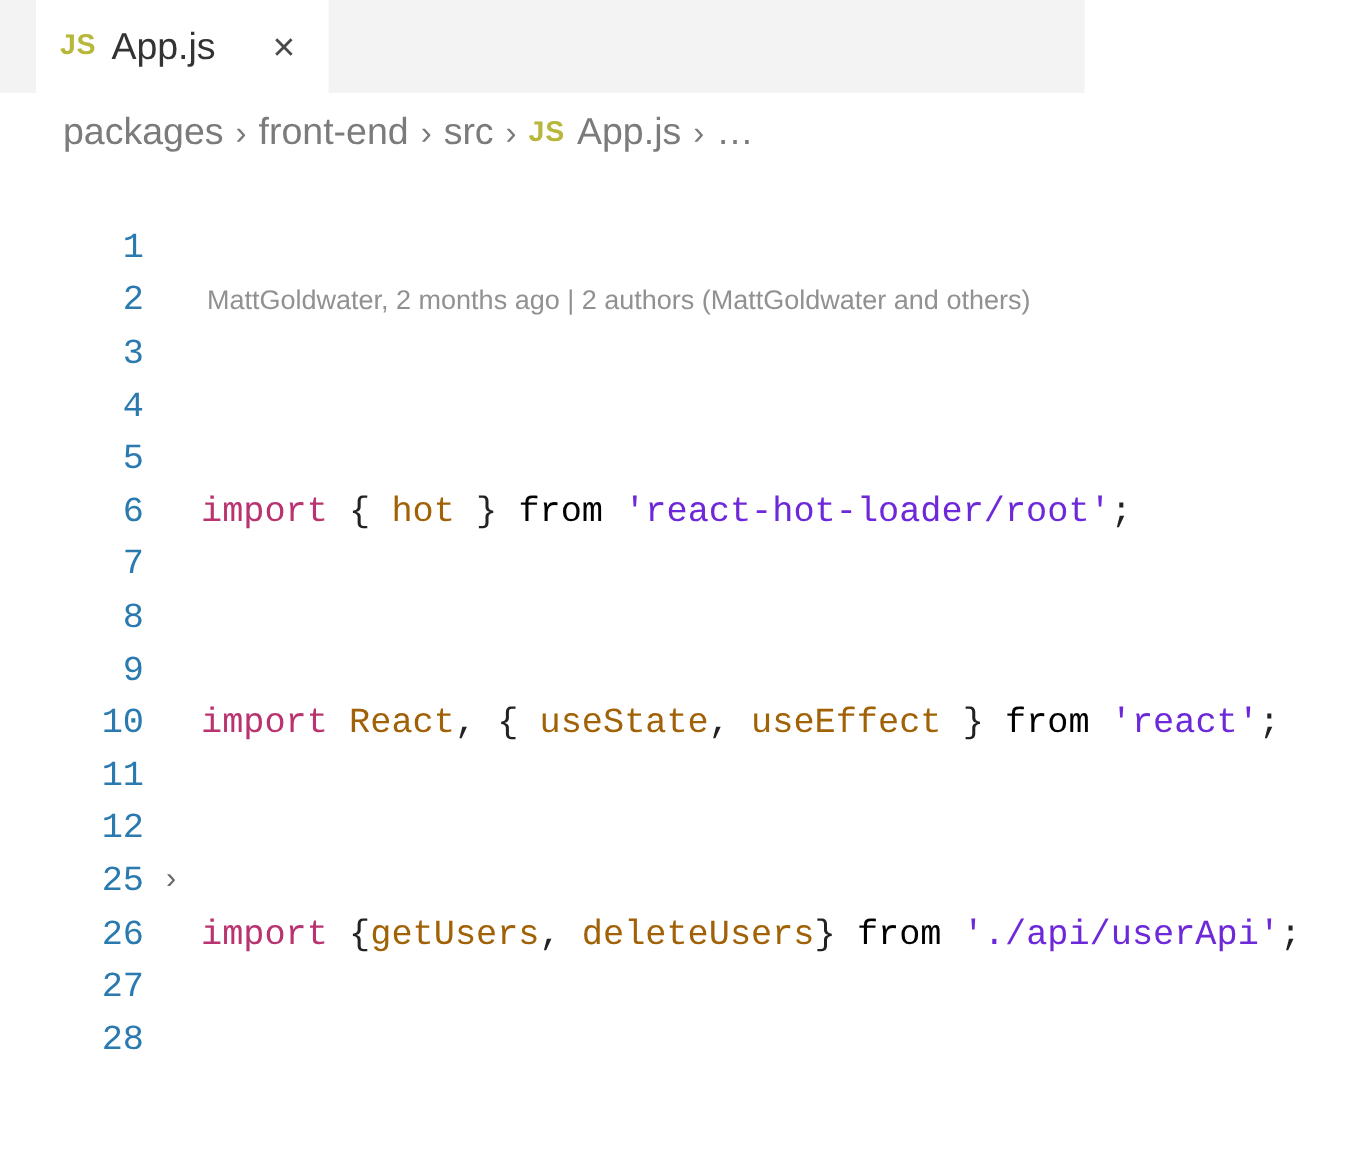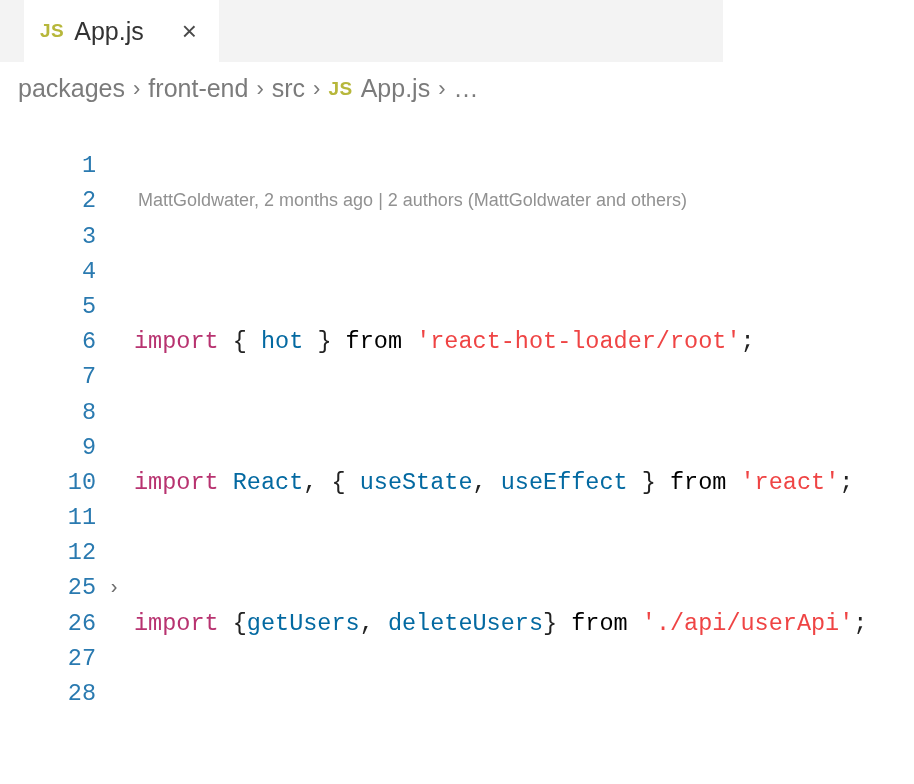--- a/index.html
+++ b/index.html
@@ -43,21 +43,21 @@
     font-size: 26px;
     color: #4a4a4a;
     font-weight: 300;
     cursor: pointer;
   }
 
   
   .breadcrumb {
     display: flex;
     align-items: center;
-    padding: 12px 0 8px 18px;
+    padding: 12px 0 8px 42px;
     gap: 8px;
     font-size: 25px;
     color: #7b7b7b;
   }
   .breadcrumb .chev {
     color: #7b7b7b;
     font-size: 22px;
   }
   .breadcrumb .js-badge {
     color: #b7b73b;
@@ -106,22 +106,22 @@
     color: #919191;
     font-family: -apple-system, BlinkMacSystemFont, "Segoe UI", sans-serif;
     font-size: 18px;
     height: 35.2px;
     padding-left: 4px;
   }
 
   
   .kw-import { color: #b83370; text-align: center; }
   .kw-from { color: #000000; }
-  .ident { color: #0369a1; }
-  .str { color: #ef4444; }
+  .ident { color: #a16207; }
+  .str { color: #6d28d9; }
   .punct { color: #222; }
   .brace { color: #222; }
   .fold-arrow { color:#6b6b6b; }
 </style>
 </head>
 <body>
 <div class="root">
 
 <div class="tabbar">
   <div class="tab">

